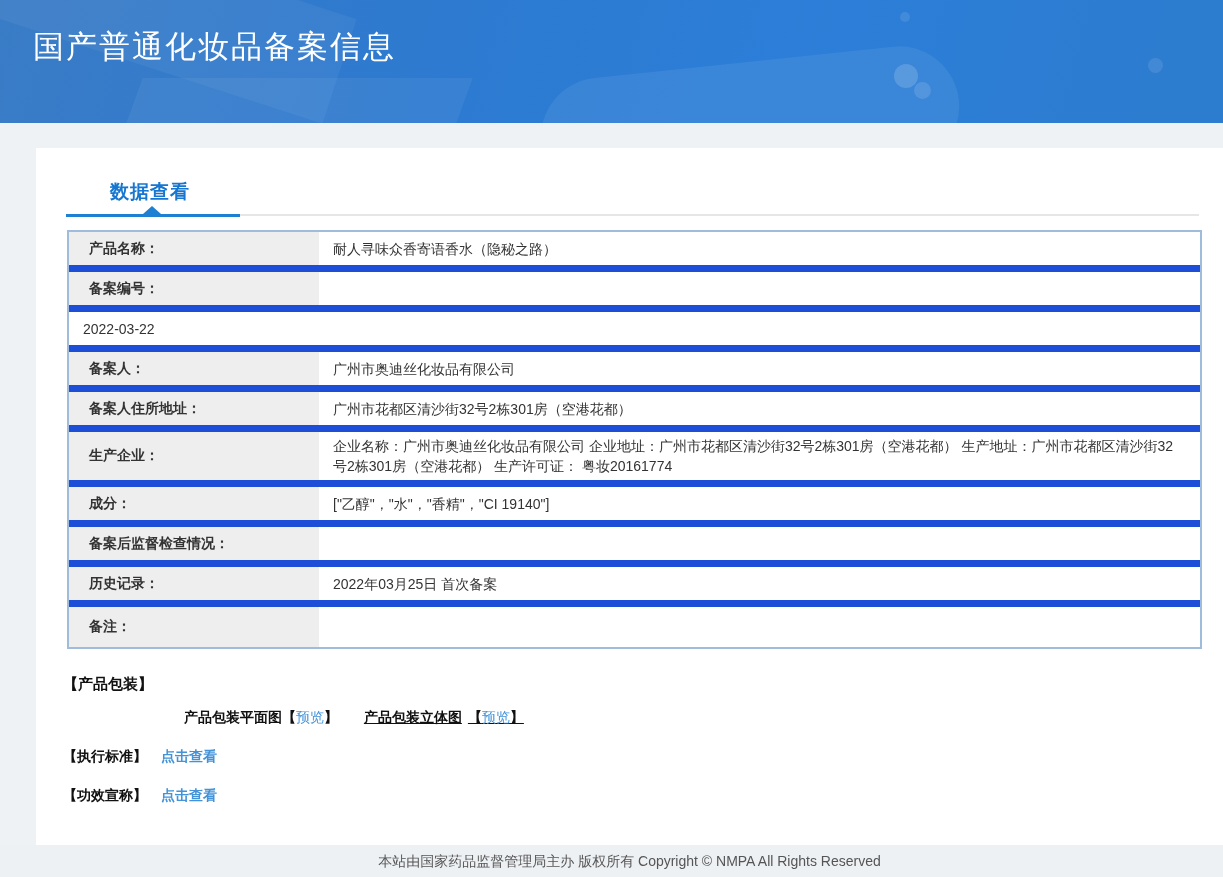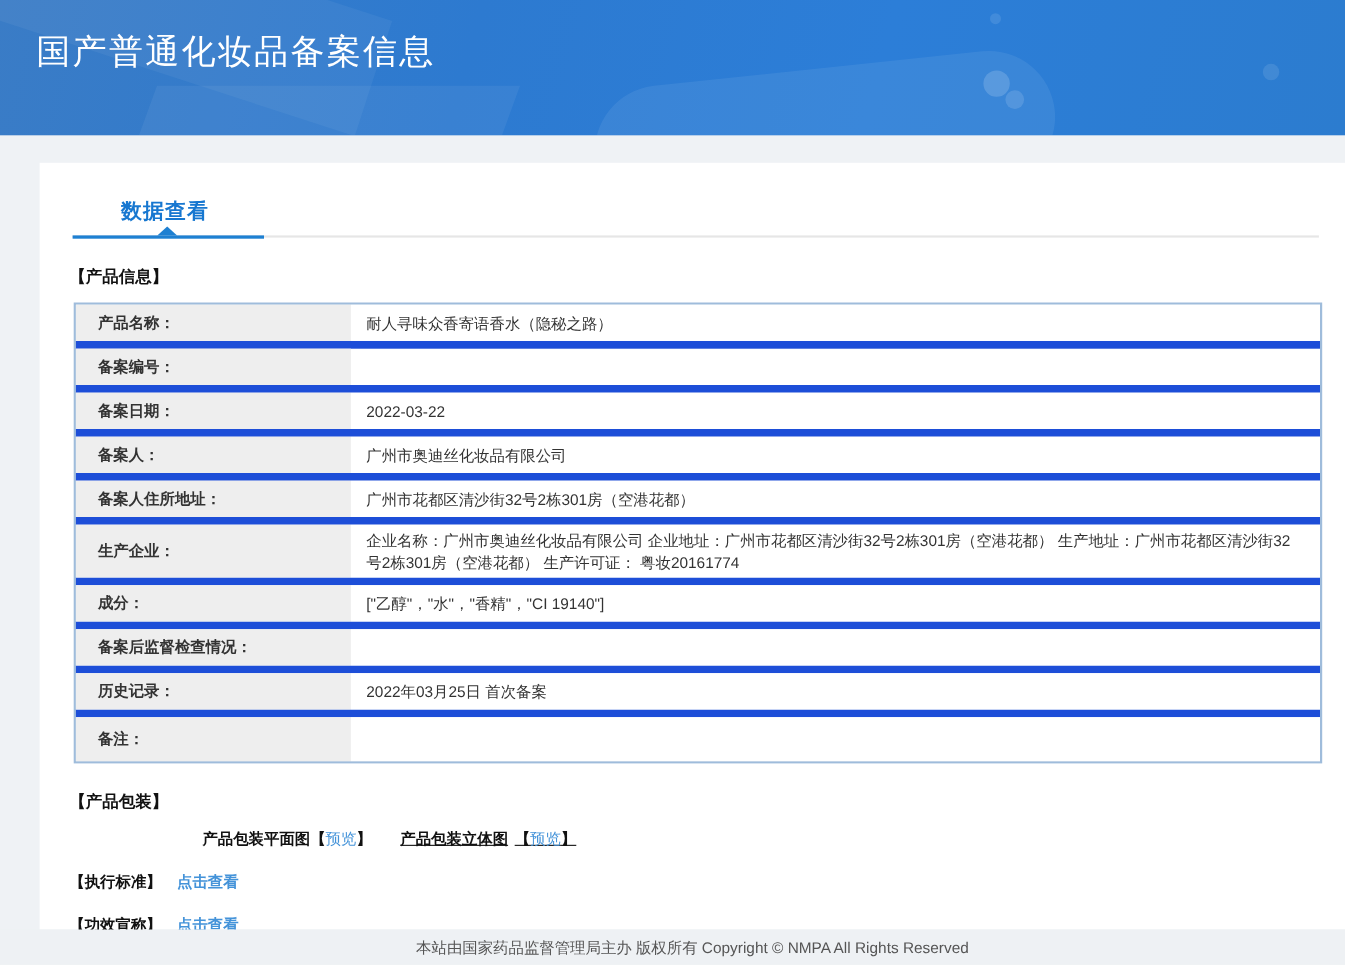--- a/index.html
+++ b/index.html
@@ -185,32 +185,30 @@
 
 <div class="card">
 
   <div class="tab-strip">
     <div class="tab-item">数据查看</div>
     <div class="tab-divider"></div>
     <div class="tab-active-bar"></div>
     <div class="tab-tri"></div>
   </div>
 
-  <div class="section-title">【产品信息】</div>
 
   <div class="info-table">
     <div class="info-row">
       <div class="cell-label">产品名称：</div>
       <div class="cell-value">耐人寻味众香寄语香水（隐秘之路）</div>
     </div>
     <div class="info-row">
       <div class="cell-label">备案编号：</div>
     </div>
     <div class="info-row">
-      <div class="cell-label">备案日期：</div>
       <div class="cell-value">2022-03-22</div>
     </div>
     <div class="info-row">
       <div class="cell-label">备案人：</div>
       <div class="cell-value">广州市奥迪丝化妆品有限公司</div>
     </div>
     <div class="info-row">
       <div class="cell-label">备案人住所地址：</div>
       <div class="cell-value">广州市花都区清沙街32号2栋301房（空港花都）</div>
     </div>

